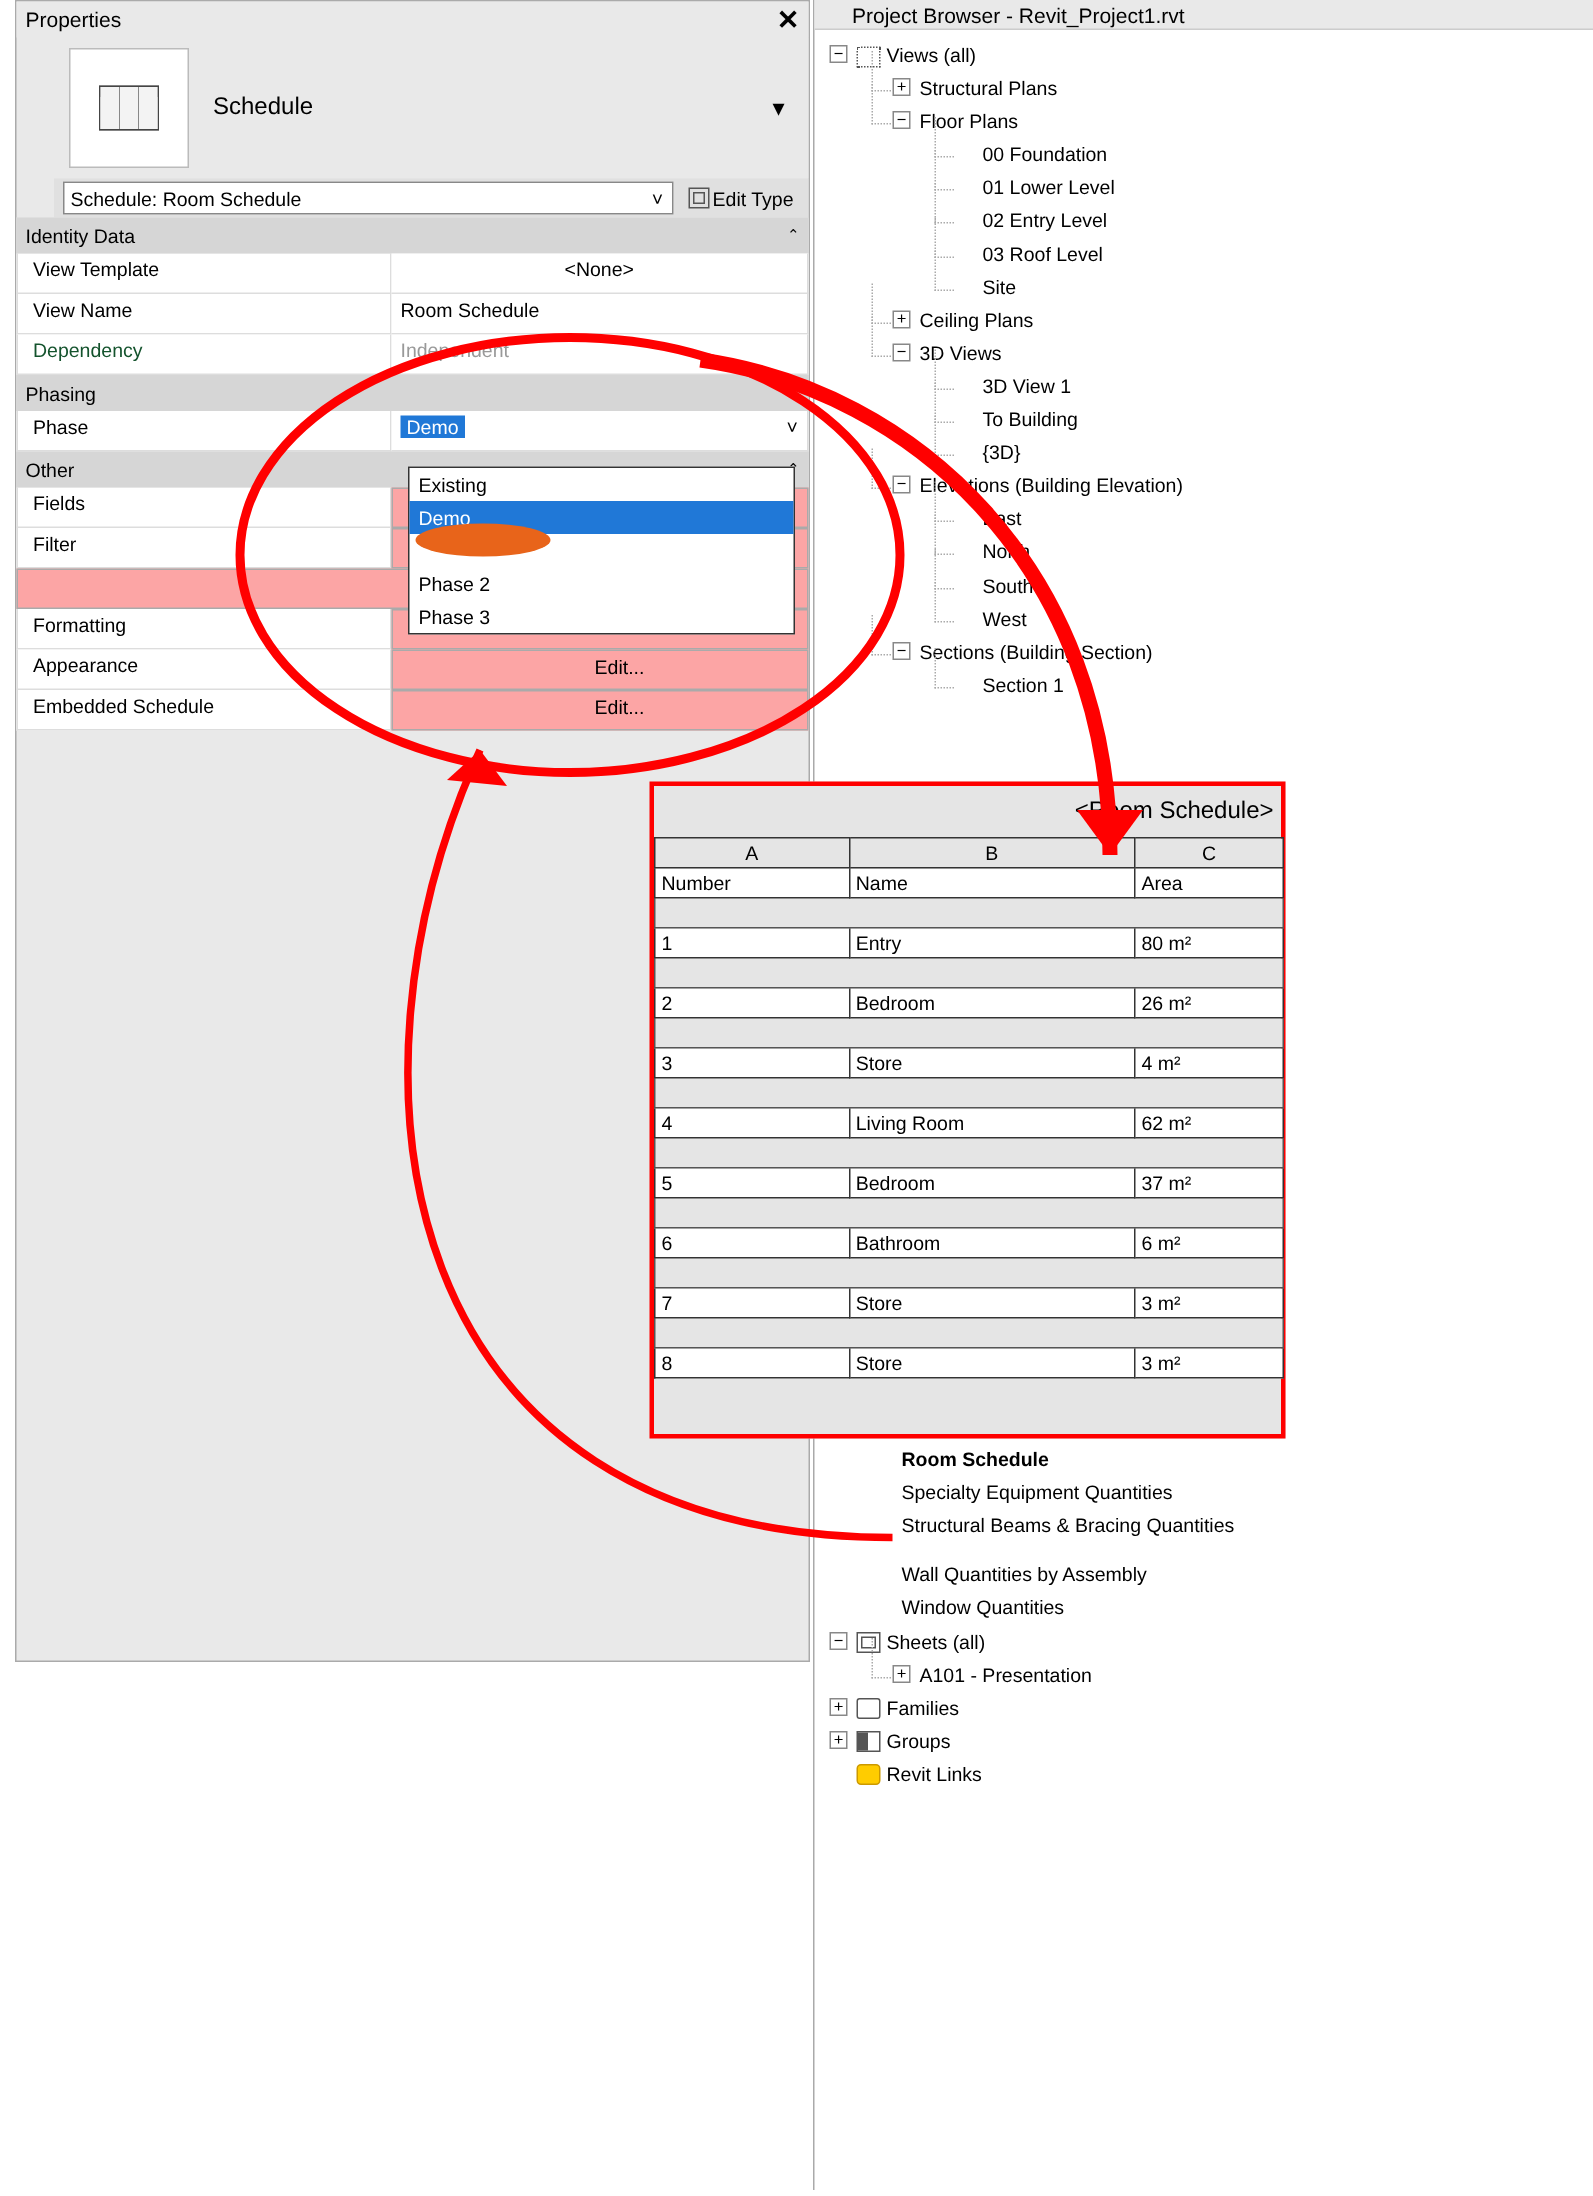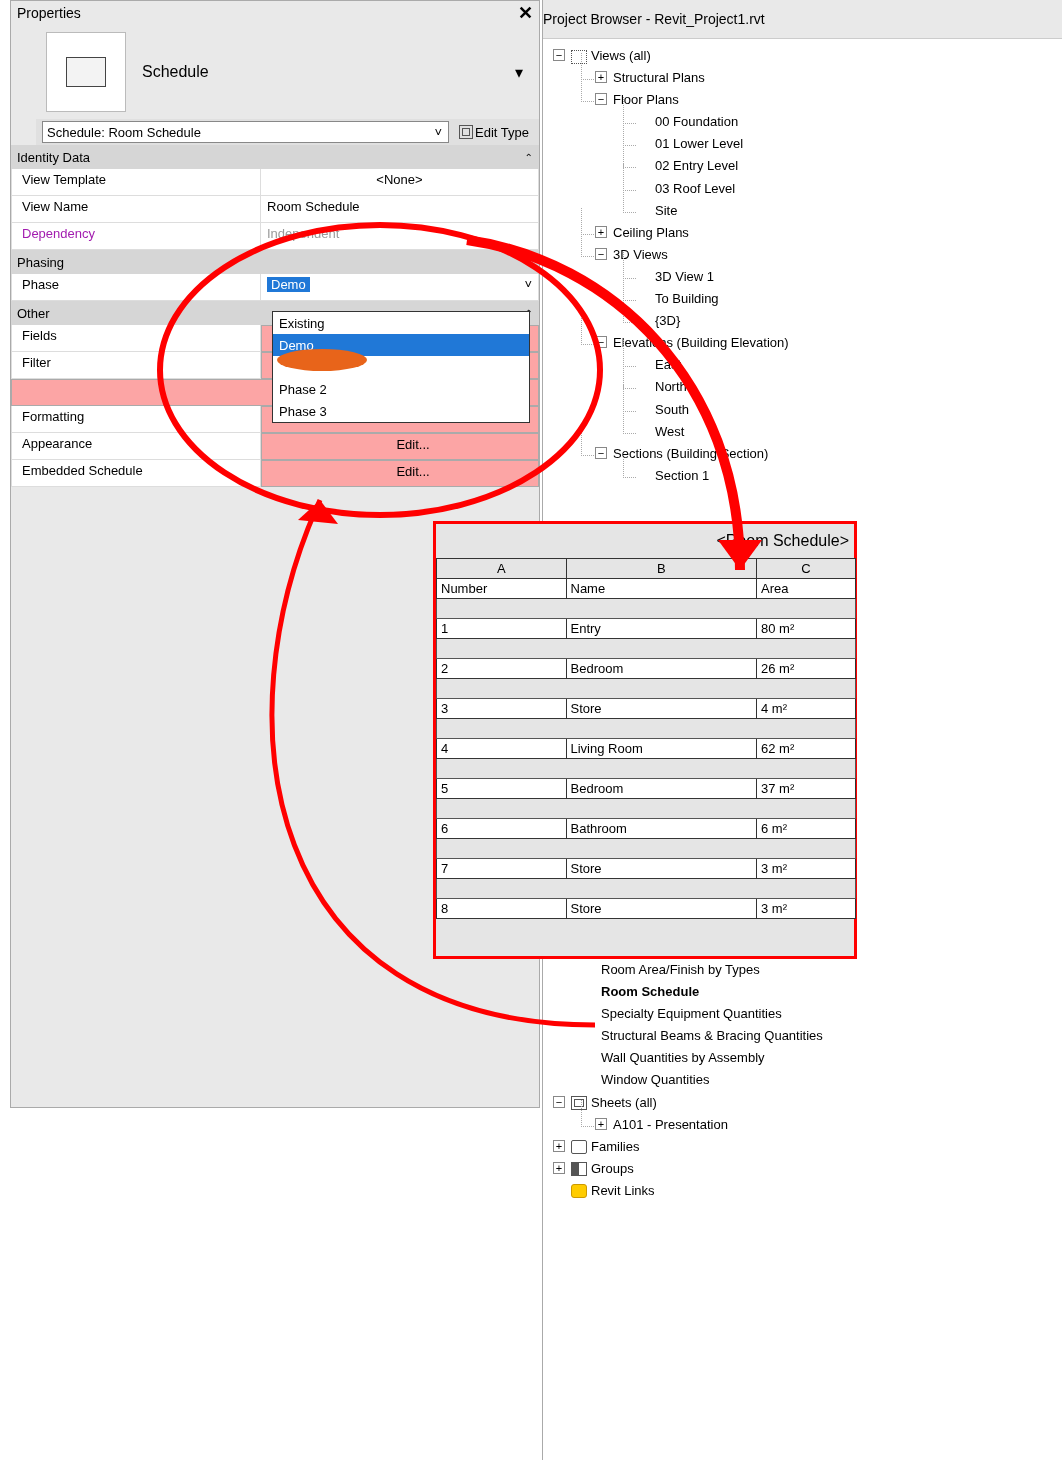--- a/index.html
+++ b/index.html
@@ -23,36 +23,36 @@
 .instance-dd::after { content: "˅"; position: absolute; right: 6px; }
 .edit-type-btn { display: flex; align-items: center; gap: 2px; padding: 0 4px; margin-left: 6px; cursor: pointer; }
 .edit-type-glyph { width:14px; height:14px; border:1px solid #555; display:inline-block; position:relative;}
 .edit-type-glyph::after{content:"";position:absolute;inset:2px;border:1px solid #555;}
 
 .group-hdr { background: #d6d6d6; padding: 3px 6px; font-size: 14px; display: flex; align-items: center; position: relative; height: 24px;}
 .group-hdr .chev { margin-left: auto; font-size: 10px; }
 
 .prop-row { display: flex; height: 27px; }
 .prop-row .label { width: 250px; padding: 3px 10px; background: #fff; border: 1px solid #ddd; border-top: none; }
-.prop-row .label.disabled { color: #a21caf; }
+.prop-row .label.disabled { color: #14532d; }
 .prop-row .value { flex: 1; background: #fff; border: 1px solid #ddd; border-top: none; border-left: none; padding: 3px 6px; position: relative; }
 .prop-row .value.center { text-align: center; }
 .prop-row .value.btn { background: #fca5a5; text-align: center; cursor: pointer; border:1px solid #aaa;padding-left:32px;}
 .prop-row .value.disabled { color: #999; }
 .prop-row .value.dd-field { background:#fff; }
 .prop-row .value.dd-field .sel { background: #2078d7; color: #fff; padding: 0 4px; display: inline-block; }
 .prop-row .value.dd-field::after { content: "˅"; position: absolute; right: 6px; }
 
 .dropdown-popup { position: absolute; left: 261px; top: 310px; width: 258px; background: #fff; border: 1px solid #333; z-index: 50; }
 .dropdown-popup .opt { padding: 2px 6px; height: 22px; display: flex; align-items: center; }
 .dropdown-popup .opt.hl { background: #2078d7; color: #fff; }
 
 
 .browser-panel { position: absolute; left: 542px; top: 0; right: 0; height: 1460px; background: #fff; border-left: 1px solid #aaa; }
-.browser-hdr { background: #e9e9e9; padding: 2px 0; font-size: 14px; height: 39px; display: flex; align-items: center; border-bottom:1px solid #ccc;}
+.browser-hdr { background: #e9e9e9; padding: 2px 25px; font-size: 14px; height: 20px; display: flex; align-items: center; border-bottom:1px solid #ccc;}
 .tree { padding: 6px 2px; font-size: 14px; line-height: 1.7; }
 .tree ul { list-style: none; padding-left: 24px; position:relative;}
 .tree > ul { padding-left: 8px; }
 .tree li { position: relative; padding-left: 18px; white-space: nowrap; }
 .tree .twisty { position: absolute; left: 0; top: 4px; width: 12px; height: 12px; border: 1px solid #888; background: #fff; font-size: 11px; line-height: 10px; text-align: center; cursor: pointer;}
 .tree li::before { content:""; position:absolute; left:-14px; top:-14px; height:26px; width:12px; border-left:1px dotted #aaa; border-bottom:1px dotted #aaa;}
 .tree > ul > li::before { display:none;}
 .node-icon { display:inline-block; width:16px; height:14px; margin-right:4px; vertical-align:middle;}
 .node-icon.views { border:1px dotted #555;}
 .node-icon.sheets { border:1px solid #555; background:#fff; position:relative;}
@@ -221,21 +221,21 @@
     </ul>
 
     <div style="height:450px;"></div>
 
     <ul>
       <li style="padding-left:48px;">Room Area by Department</li>
       <li style="padding-left:48px;">Room Area/Finish by Types</li>
       <li style="padding-left:48px;" class="bold">Room Schedule</li>
       <li style="padding-left:48px;">Specialty Equipment Quantities</li>
       <li style="padding-left:48px;">Structural Beams &amp; Bracing Quantities</li>
-      <li style="padding-left:48px;">Wall Quantities by Assembly</li>
+      <li style="padding-left:48px;margin-top:11px;">Wall Quantities by Assembly</li>
       <li style="padding-left:48px;">Window Quantities</li>
       <li><span class="twisty">−</span><span class="node-icon sheets"></span><span>Sheets (all)</span>
         <ul>
             <li><span class="twisty">+</span><span>A101 - Presentation</span></li>
           </ul>
       </li>
       <li><span class="twisty">+</span><span class="node-icon families"></span><span>Families</span></li>
       <li><span class="twisty">+</span><span class="node-icon groups"></span><span>Groups</span></li>
       <li><span class="node-icon links"></span><span>Revit Links</span></li>
     </ul>

